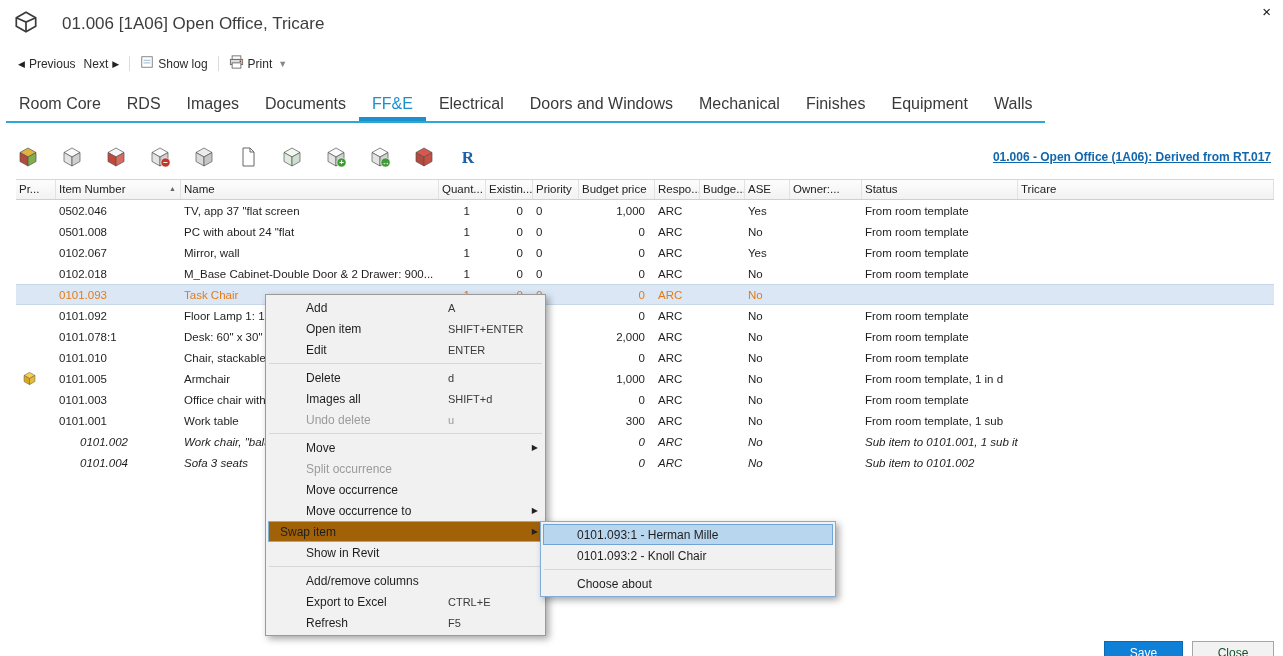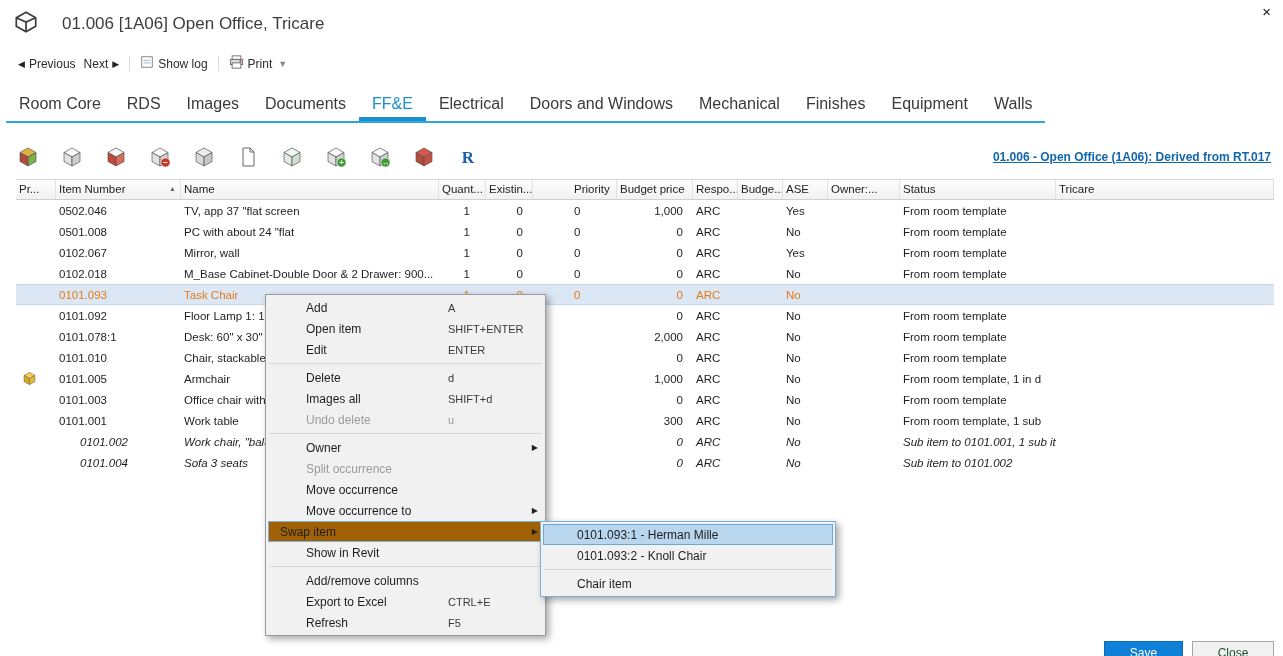--- a/index.html
+++ b/index.html
@@ -32,21 +32,21 @@
   .tb-icon { width:24px; height:22px; display:inline-flex; align-items:center; justify-content:center; cursor:pointer; }
   .derived-link { margin-left:auto; font-size:12px; font-weight:bold; color:#1167ad; text-decoration:underline; cursor:pointer; }
 
   
   .table { position:absolute; top:179px; left:16px; right:9px; }
   .thead { display:flex; height:21px; border-top:1px solid #d6d6d6; border-bottom:1px solid #cfcfcf; background:linear-gradient(#fdfdfd,#f2f2f2); }
   .hcell { font-size:11.5px; color:#222; padding:3px 3px 0; border-right:1px solid #e2e2e2; overflow:hidden; white-space:nowrap; position:relative; flex:0 0 auto; cursor:pointer; }
   .sort-arrow { position:absolute; right:4px; top:5px; font-size:7px; color:#666; }
 
   .cell-pr { width:40px; } .cell-item_number { width:125px; } .cell-name { width:258px; }
-  .cell-quantity { width:47px; } .cell-existing { width:47px; } .cell-priority { width:46px;margin-left:38px; }
+  .cell-quantity { width:47px; } .cell-existing { width:47px; } .cell-priority { width:46px; }
   .cell-budget_price { width:76px; } .cell-respo { width:45px; } .cell-budge { width:45px; }
   .cell-ase { width:45px; } .cell-owner { width:72px; } .cell-status { width:156px; }
   .cell-comment { flex:1 1 auto; }
 
   .trow { display:flex; height:21px; align-items:stretch; font-size:11.5px; color:#1e1e1e; cursor:default; }
   .tcell { padding:0 3px; white-space:nowrap; overflow:hidden; display:flex; align-items:center; flex:0 0 auto; }
   .tcell.cell-comment { flex:1 1 auto; }
   .tcell.cell-quantity { justify-content:flex-end; padding-right:16px; }
   .tcell.cell-existing { justify-content:flex-end; padding-right:10px; }
   .tcell.cell-budget_price { justify-content:flex-end; padding-right:10px; }
@@ -478,21 +478,21 @@
     <div class="menu-item">
       <span class="mi-label">Images all</span>
       <span class="mi-shortcut">SHIFT+d</span>
     </div>
     <div class="menu-item disabled">
       <span class="mi-label">Undo delete</span>
       <span class="mi-shortcut">u</span>
     </div>
     <div class="menu-sep"></div>
     <div class="menu-item">
-      <span class="mi-label">Owner</span>
+      <span class="mi-label">Move</span>
       <span class="mi-shortcut"></span>
       <span class="mi-arrow">▶</span>
     </div>
     <div class="menu-item disabled">
       <span class="mi-label">Split occurrence</span>
       <span class="mi-shortcut"></span>
     </div>
     <div class="menu-item">
       <span class="mi-label">Move occurrence</span>
       <span class="mi-shortcut"></span>
@@ -529,21 +529,21 @@
     <div class="menu-item selected">
       <span class="mi-label">0101.093:1 - Herman Miller Black Chair</span>
       <span class="mi-shortcut"></span>
     </div>
     <div class="menu-item">
       <span class="mi-label">0101.093:2 - Knoll Chair</span>
       <span class="mi-shortcut"></span>
     </div>
     <div class="menu-sep"></div>
     <div class="menu-item">
-      <span class="mi-label">Chair item</span>
+      <span class="mi-label">Choose about</span>
       <span class="mi-shortcut"></span>
     </div>
   </div>
 
 <div class="footer">
   <button class="btn-save">Save</button>
   <button class="btn-close">Close</button>
 </div>
 
 </body></html>

